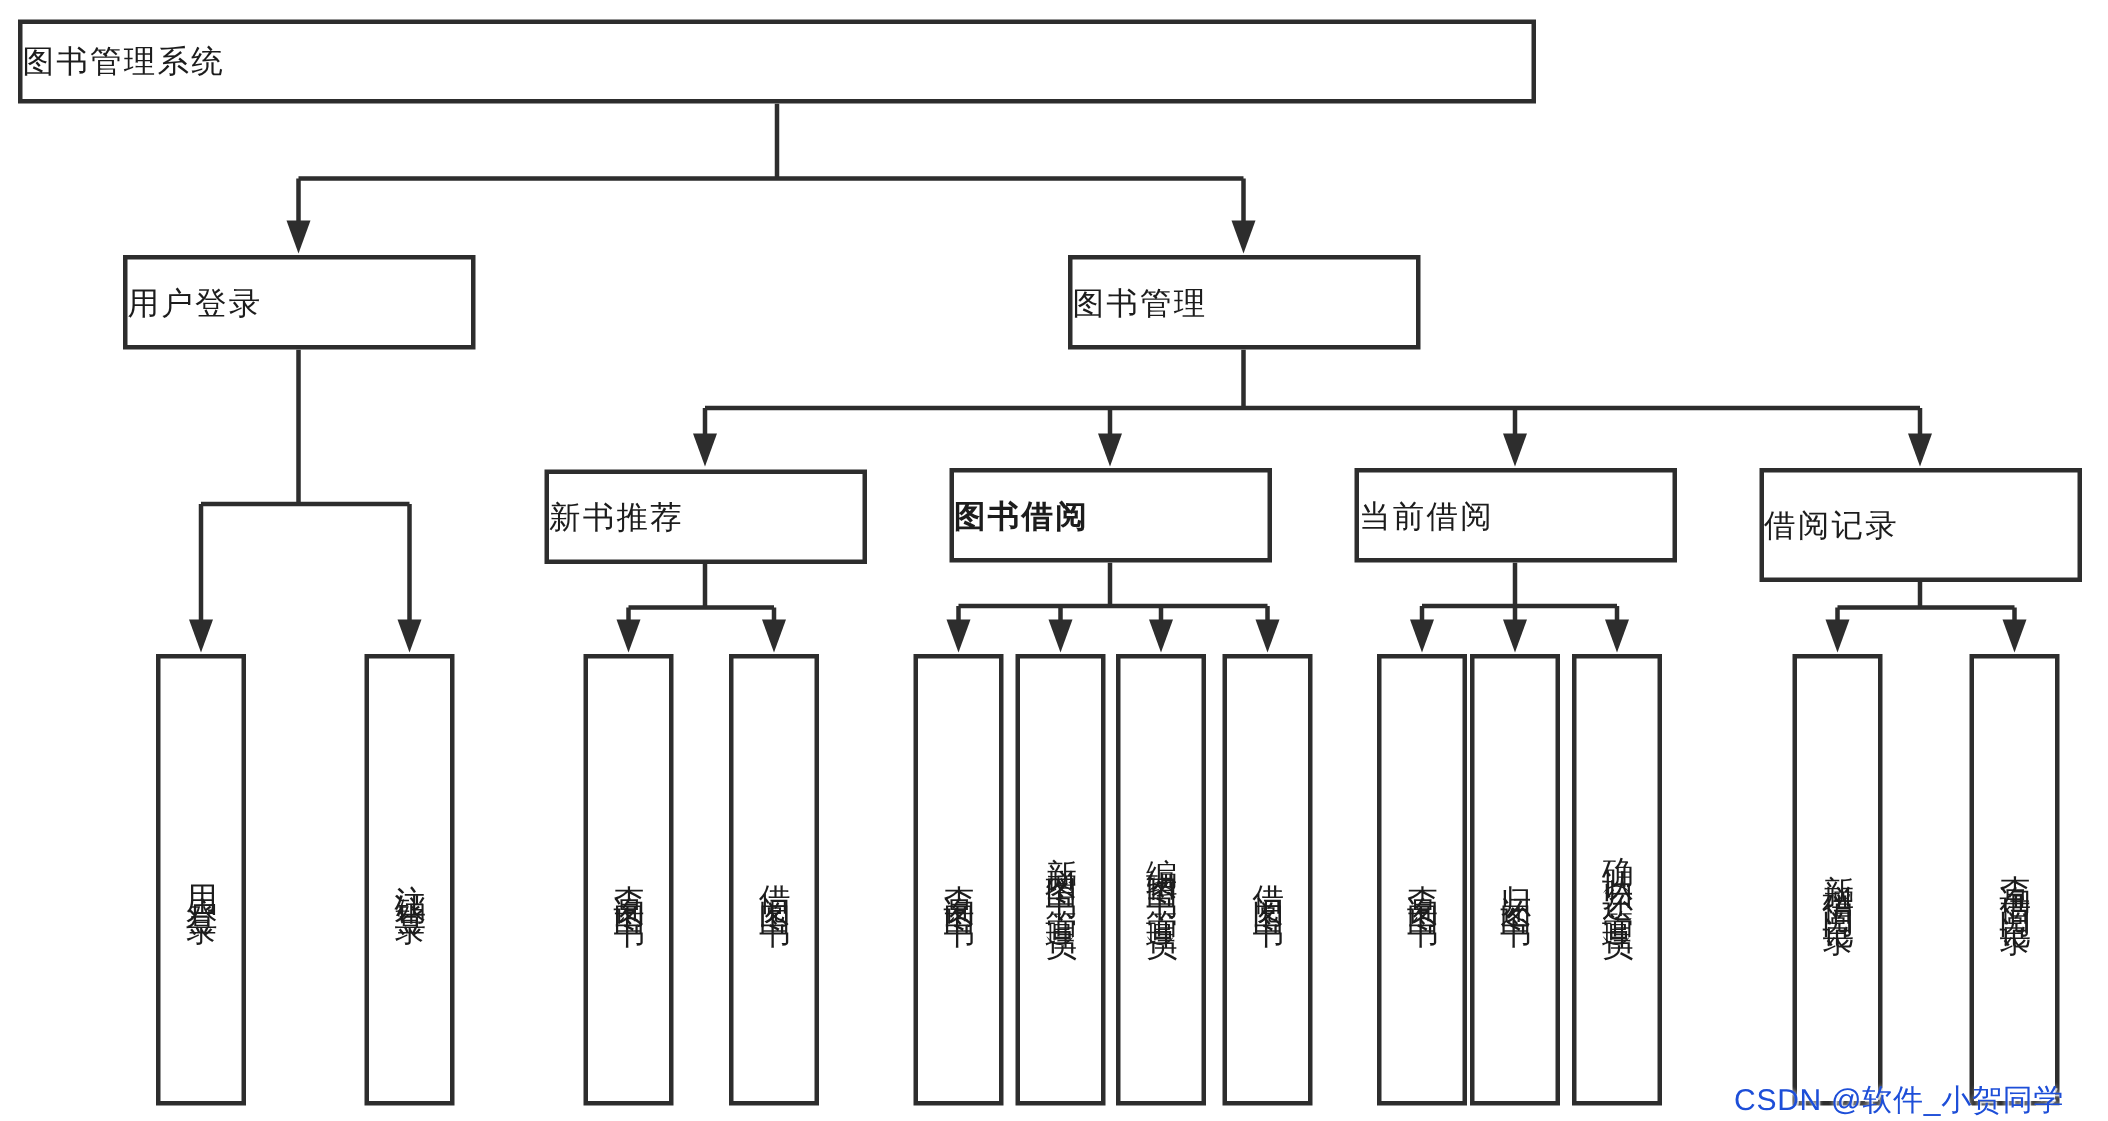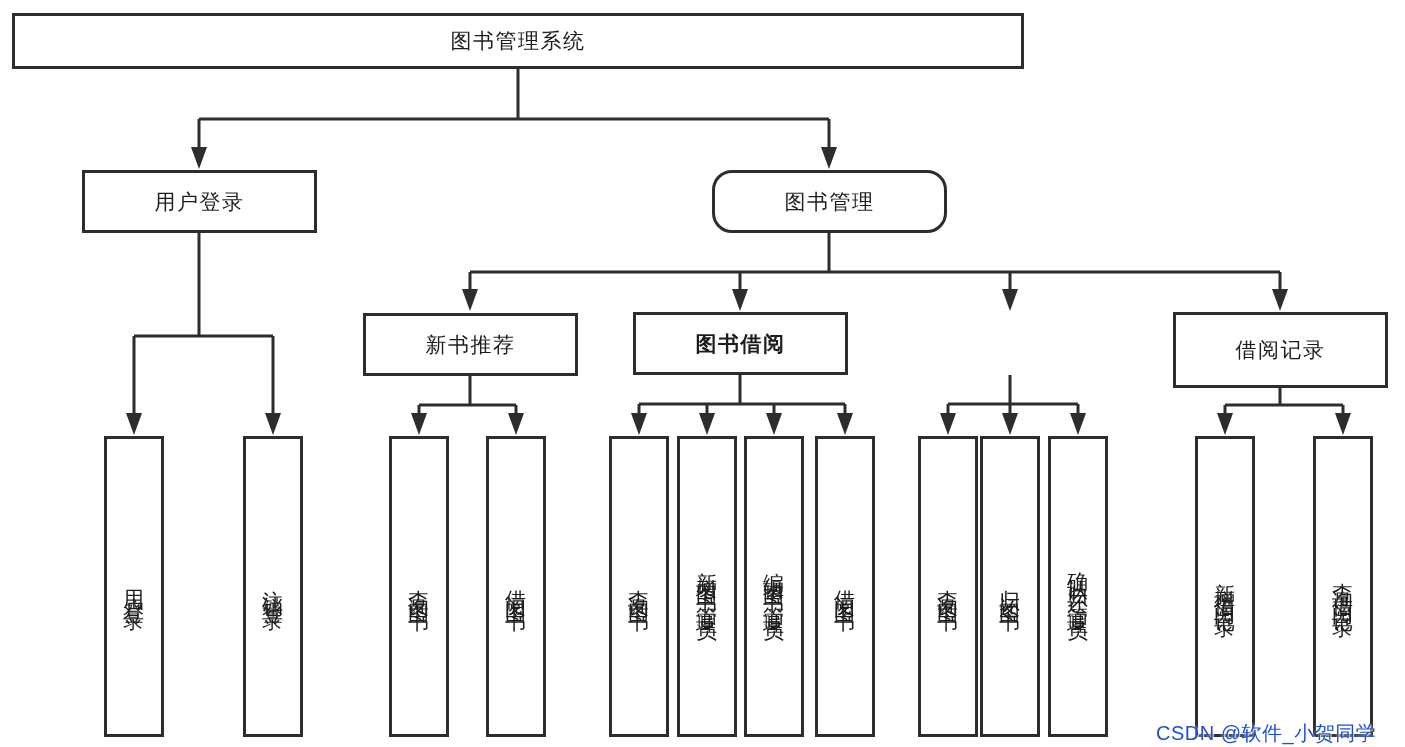--- a/index.html
+++ b/index.html
@@ -3,21 +3,21 @@
 <meta charset="utf-8">
 <style>
   html,body { margin:0; padding:0; background:#ffffff; }
   .canvas {
     position:relative; width:1405px; height:747px; background:#ffffff;
     font-family:"Liberation Sans", sans-serif; overflow:hidden;
   }
   svg.wires { position:absolute; left:0; top:0; z-index:1; }
   .node {
     position:absolute; box-sizing:border-box;
-    display:flex; align-items:center; justify-content:center;
+    display:flex; align-items:center; 
     border:3px solid #2d2d2d; background:#ffffff;
     color:#1c1c1c; font-size:21px; letter-spacing:1.5px;
     z-index:2; text-align:center;
   }
   .leaf {
     position:absolute; box-sizing:border-box;
     display:flex; align-items:center; justify-content:center;
     border:3px solid #2d2d2d; background:#ffffff;
     color:#1c1c1c; z-index:2;
   }
@@ -101,29 +101,32 @@
     </g>
   </svg>
 
   <div class="node" style="left:12px; top:13px; width:1012px; height:56px;">
     <span>图书管理系统</span>
   </div>
 
   <div class="node" style="left:82px; top:170px; width:235px; height:63px;">
     <span>用户登录</span>
   </div>
-  <div class="node" style="left:712px; top:170px; width:235px; height:63px;border-radius:20px;">
+  <div class="node" style="left:712px; top:170px; width:235px; height:63px;">
     <span>图书管理</span>
   </div>
 
   <div class="node" style="left:363px; top:313px; width:215px; height:63px;">
     <span>新书推荐</span>
   </div>
   <div class="node" style="left:633px; top:312px; width:215px; height:63px;font-weight:bold;">
     <span>图书借阅</span>
+  </div>
+  <div class="node" style="left:903px; top:312px; width:215px; height:63px;">
+    <span>当前借阅</span>
   </div>
   <div class="node" style="left:1173px; top:312px; width:215px; height:76px;font-family:Liberation Mono, monospace;">
     <span>借阅记录</span>
   </div>
 
   <div class="leaf" style="left:104px; top:436px; width:60px; height:301px;">
     <span class="vtext">用户登录</span>
   </div>
   <div class="leaf" style="left:243px; top:436px; width:60px; height:301px;">
     <span class="vtext">注销登录</span>

